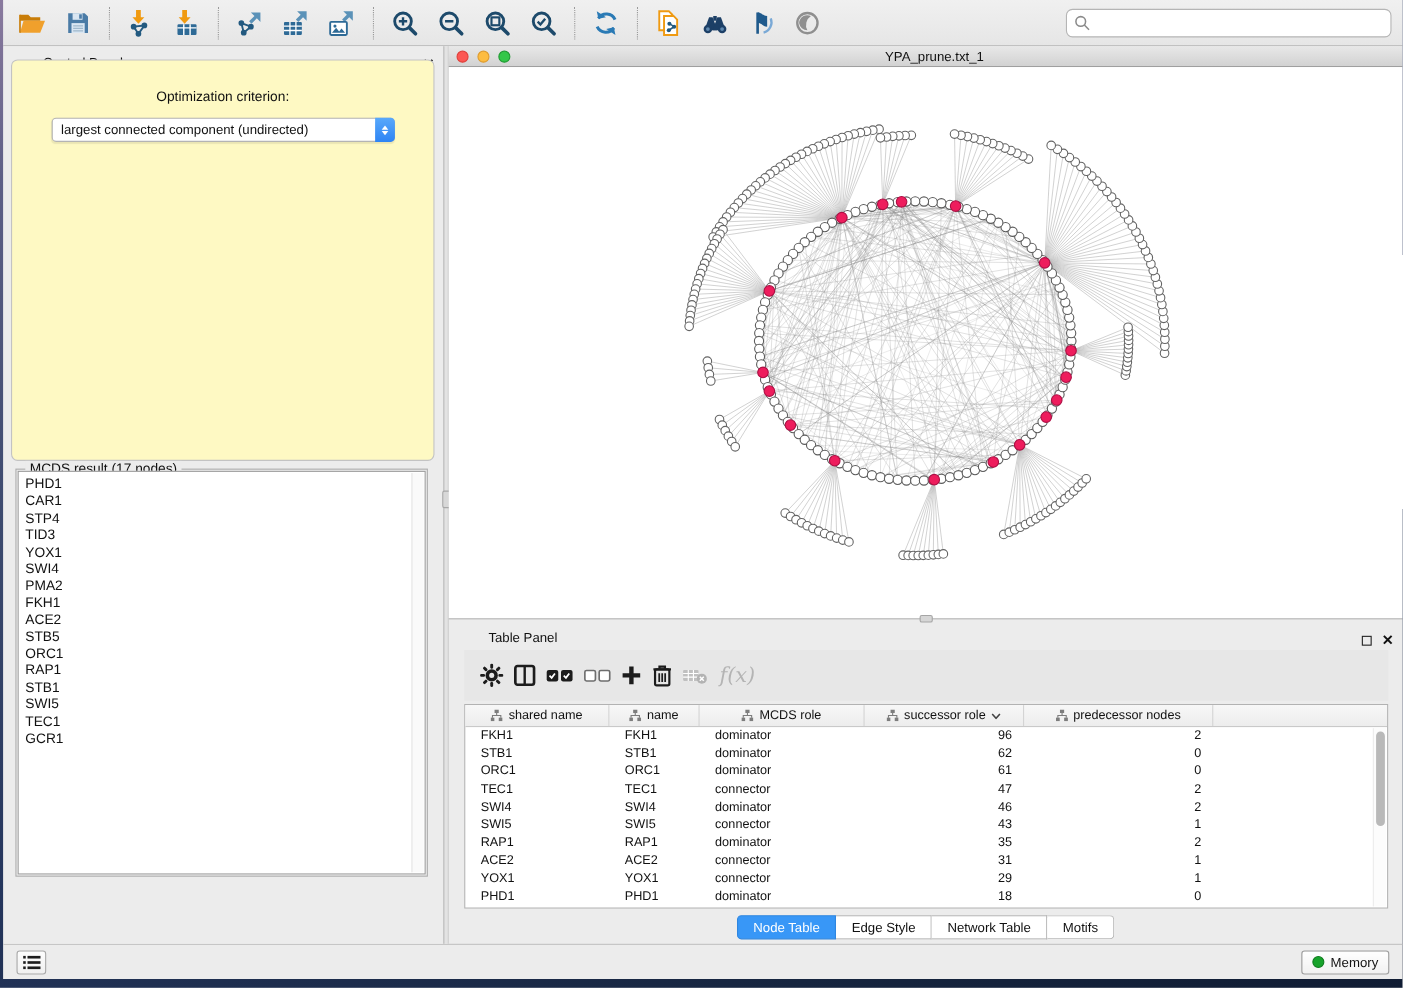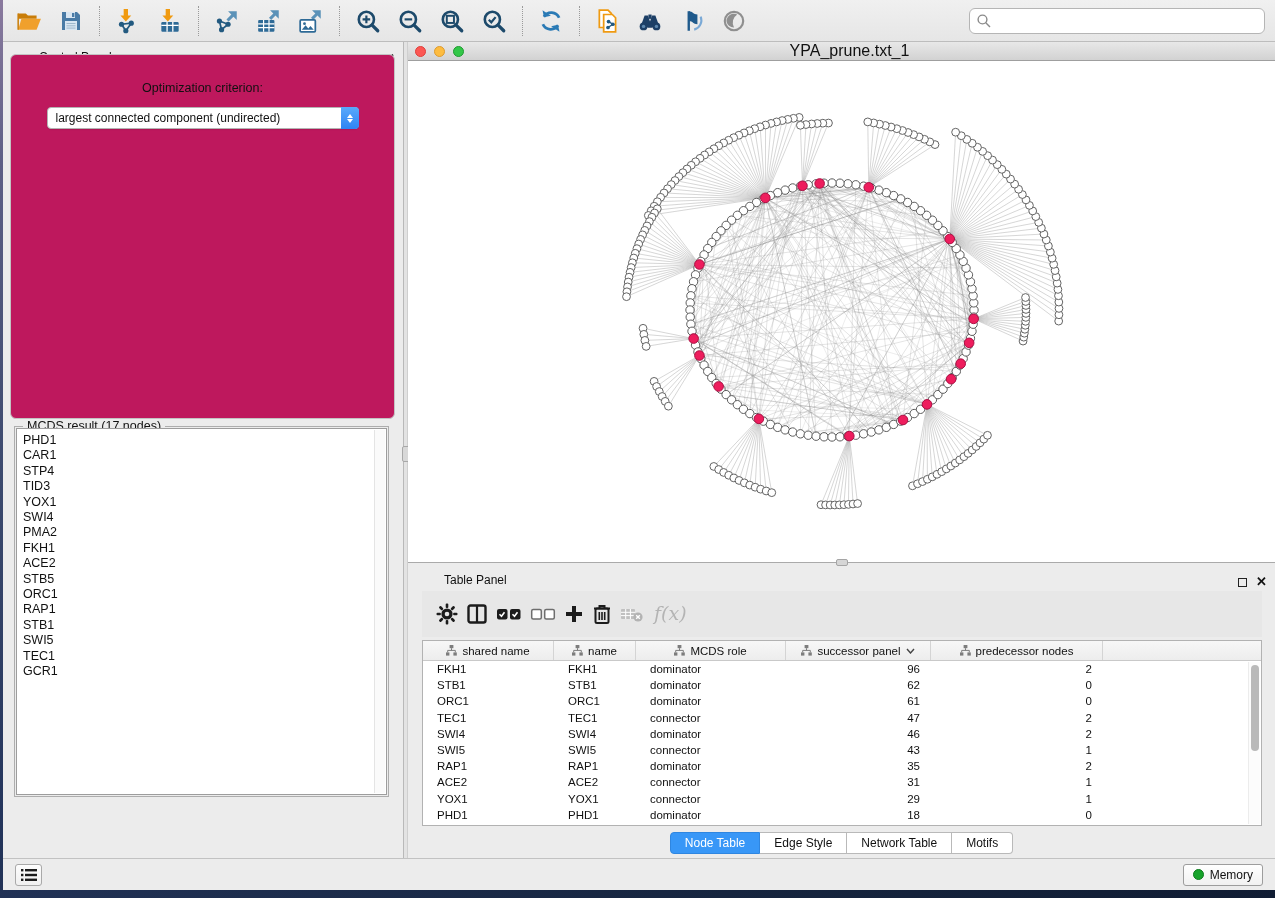--- a/index.html
+++ b/index.html
@@ -33,21 +33,21 @@
   .pt-icons { display:flex; align-items:center; gap:9px; }
   .float-box { width:9px; height:9px; border:1.5px solid #222; display:inline-block; cursor:pointer; }
   .close-x { font-size:13px; font-weight:bold; line-height:10px; cursor:pointer; }
 
   .seg-tabs { display:flex; justify-content:center; margin-top:11px; position:relative; z-index:2; }
   .seg-tab { background:#fff; border:1px solid #b9b9b9; border-left:none; padding:3px 13px; font-size:12px; cursor:pointer; }
   .seg-tab:first-child { border-left:1px solid #b9b9b9; border-radius:4px 0 0 4px; }
   .seg-tab:last-child { border-radius:0 4px 4px 0; }
   .seg-tab.active { background:#3897f7; border-color:#2f86e0; color:#fff; }
 
-  .cp-content { margin:-10px 8px 0 7px; height:365px; border:1px solid #c3c3c3; border-radius:6px; background:#be185d; padding-top:24px; }
+  .cp-content { margin:-10px 8px 0 7px; height:365px; border:1px solid #c3c3c3; border-radius:6px; background:#fef9c3; padding-top:24px; }
   .opt-label { text-align:center; font-size:12.5px; margin-top:2px; }
   .mac-select { margin:12px auto 0; width:312px; height:22px; background:#fff; border:1px solid #b4b4b4; border-radius:4px; display:flex; align-items:center; font-size:12px; cursor:pointer; box-shadow:0 1px 1px rgba(0,0,0,.08); }
   .mac-select .val { flex:1; padding:0 8px; white-space:nowrap; }
   .mac-select .stepper { width:18px; height:22px; margin:-1px -1px -1px 0; background:linear-gradient(#59a9fb,#2e84f4); border-radius:0 4px 4px 0; display:flex; flex-direction:column; align-items:center; justify-content:center; gap:1px; }
   .chev { width:0; height:0; border-left:3.5px solid transparent; border-right:3.5px solid transparent; }
   .chev.up { border-bottom:4px solid #fff; }
   .chev.dn { border-top:4px solid #fff; }
   .btn-row { display:flex; justify-content:center; gap:13px; margin-top:13px; }
   .mac-btn { background:linear-gradient(#ffffff,#f2f2f2); border:1px solid #ababab; border-radius:4px; font-size:12.5px; padding:2px 15px; height:22px; cursor:pointer; font-family:"Liberation Sans",sans-serif; }
   .mac-btn.focus { box-shadow:0 0 0 3px rgba(75,152,250,.55); border-color:#5c9ef5; }
@@ -58,21 +58,21 @@
   .result-list .sb-track { position:absolute; right:1px; top:1px; bottom:1px; width:11px; background:#fafafa; border-left:1px solid #e4e4e4; }
   .result-item { font-size:12.5px; line-height:15.4px; }
 
   
   .net-window { height:521px; flex:0 0 auto; display:flex; flex-direction:column; border-bottom:1px solid #aaa; position:relative; }
   .net-titlebar { height:19px; background:linear-gradient(#e8e8e8,#d2d2d2); border-bottom:1px solid #9f9f9f; display:flex; align-items:center; padding:0 7px; position:relative; }
   .tl-dot { width:11px; height:11px; border-radius:50%; margin-right:8px; cursor:pointer; }
   .tl-red { background:#fc5753; border:1px solid #df3f3a; }
   .tl-yellow { background:#fdbc40; border:1px solid #de9b2d; }
   .tl-green { background:#33c748; border:1px solid #1f9a32; }
-  .net-title { position:absolute; left:16px; right:0; text-align:center; font-size:16px; color:#111; }
+  .net-title { position:absolute; left:16px; right:0; text-align:center; font-size:12px; color:#111; }
   .net-canvas { flex:1; background:#fff; position:relative; overflow:hidden; }
   .h-grip { position:absolute; left:50%; bottom:-4px; transform:translateX(-50%); width:12px; height:7px; background:#d6d6d6; border:1px solid #a5a5a5; border-radius:2px; z-index:5; }
 
   
   .table-panel { flex:1; display:flex; flex-direction:column; background:#ececec; min-height:0; }
   .tp-toolbar { height:46px; margin:4px 13px 0 14px; background:#e7e7e7; display:flex; align-items:center; gap:8px; padding:0 14px; flex:0 0 auto; }
   .tp-btn { display:flex; align-items:center; justify-content:center; cursor:pointer; }
   .tp-btn.disabled { cursor:default; }
   .data-table { margin:3px 13px 0 14px; background:#fff; border:1px solid #b2b2b2; flex:1; min-height:0; position:relative; overflow:hidden; }
   .dt-header { display:flex; height:20px; background:linear-gradient(#f7f7f7,#ededed); border-bottom:1px solid #c9c9c9; }
@@ -1192,21 +1192,21 @@
               </div>
               <div class="dt-hcell" style="width: 145px;">
                 <svg class="hier-ico" width="11" height="11" viewBox="0 0 11 11">
                   <g fill="#7d7d7d">
                     <rect x="3.6" y="0" width="3.8" height="3.2"></rect>
                     <rect x="0" y="7.4" width="3.4" height="3.2"></rect>
                     <rect x="7.4" y="7.4" width="3.4" height="3.2"></rect>
                   </g>
                   <path d="M5.5 3.2v2.2M1.7 7.4V5.4h7.6v2" stroke="#7d7d7d" fill="none"></path>
                 </svg>
-                <span>successor panel</span>
+                <span>successor role</span>
                 <svg width="9" height="6" viewBox="0 0 9 6">
                   <path d="M1 1l3.5 4L8 1" fill="none" stroke="#444" stroke-width="1.4"></path>
                 </svg>
               </div>
               <div class="dt-hcell" style="width: 172px;">
                 <svg class="hier-ico" width="11" height="11" viewBox="0 0 11 11">
                   <g fill="#7d7d7d">
                     <rect x="3.6" y="0" width="3.8" height="3.2"></rect>
                     <rect x="0" y="7.4" width="3.4" height="3.2"></rect>
                     <rect x="7.4" y="7.4" width="3.4" height="3.2"></rect>

